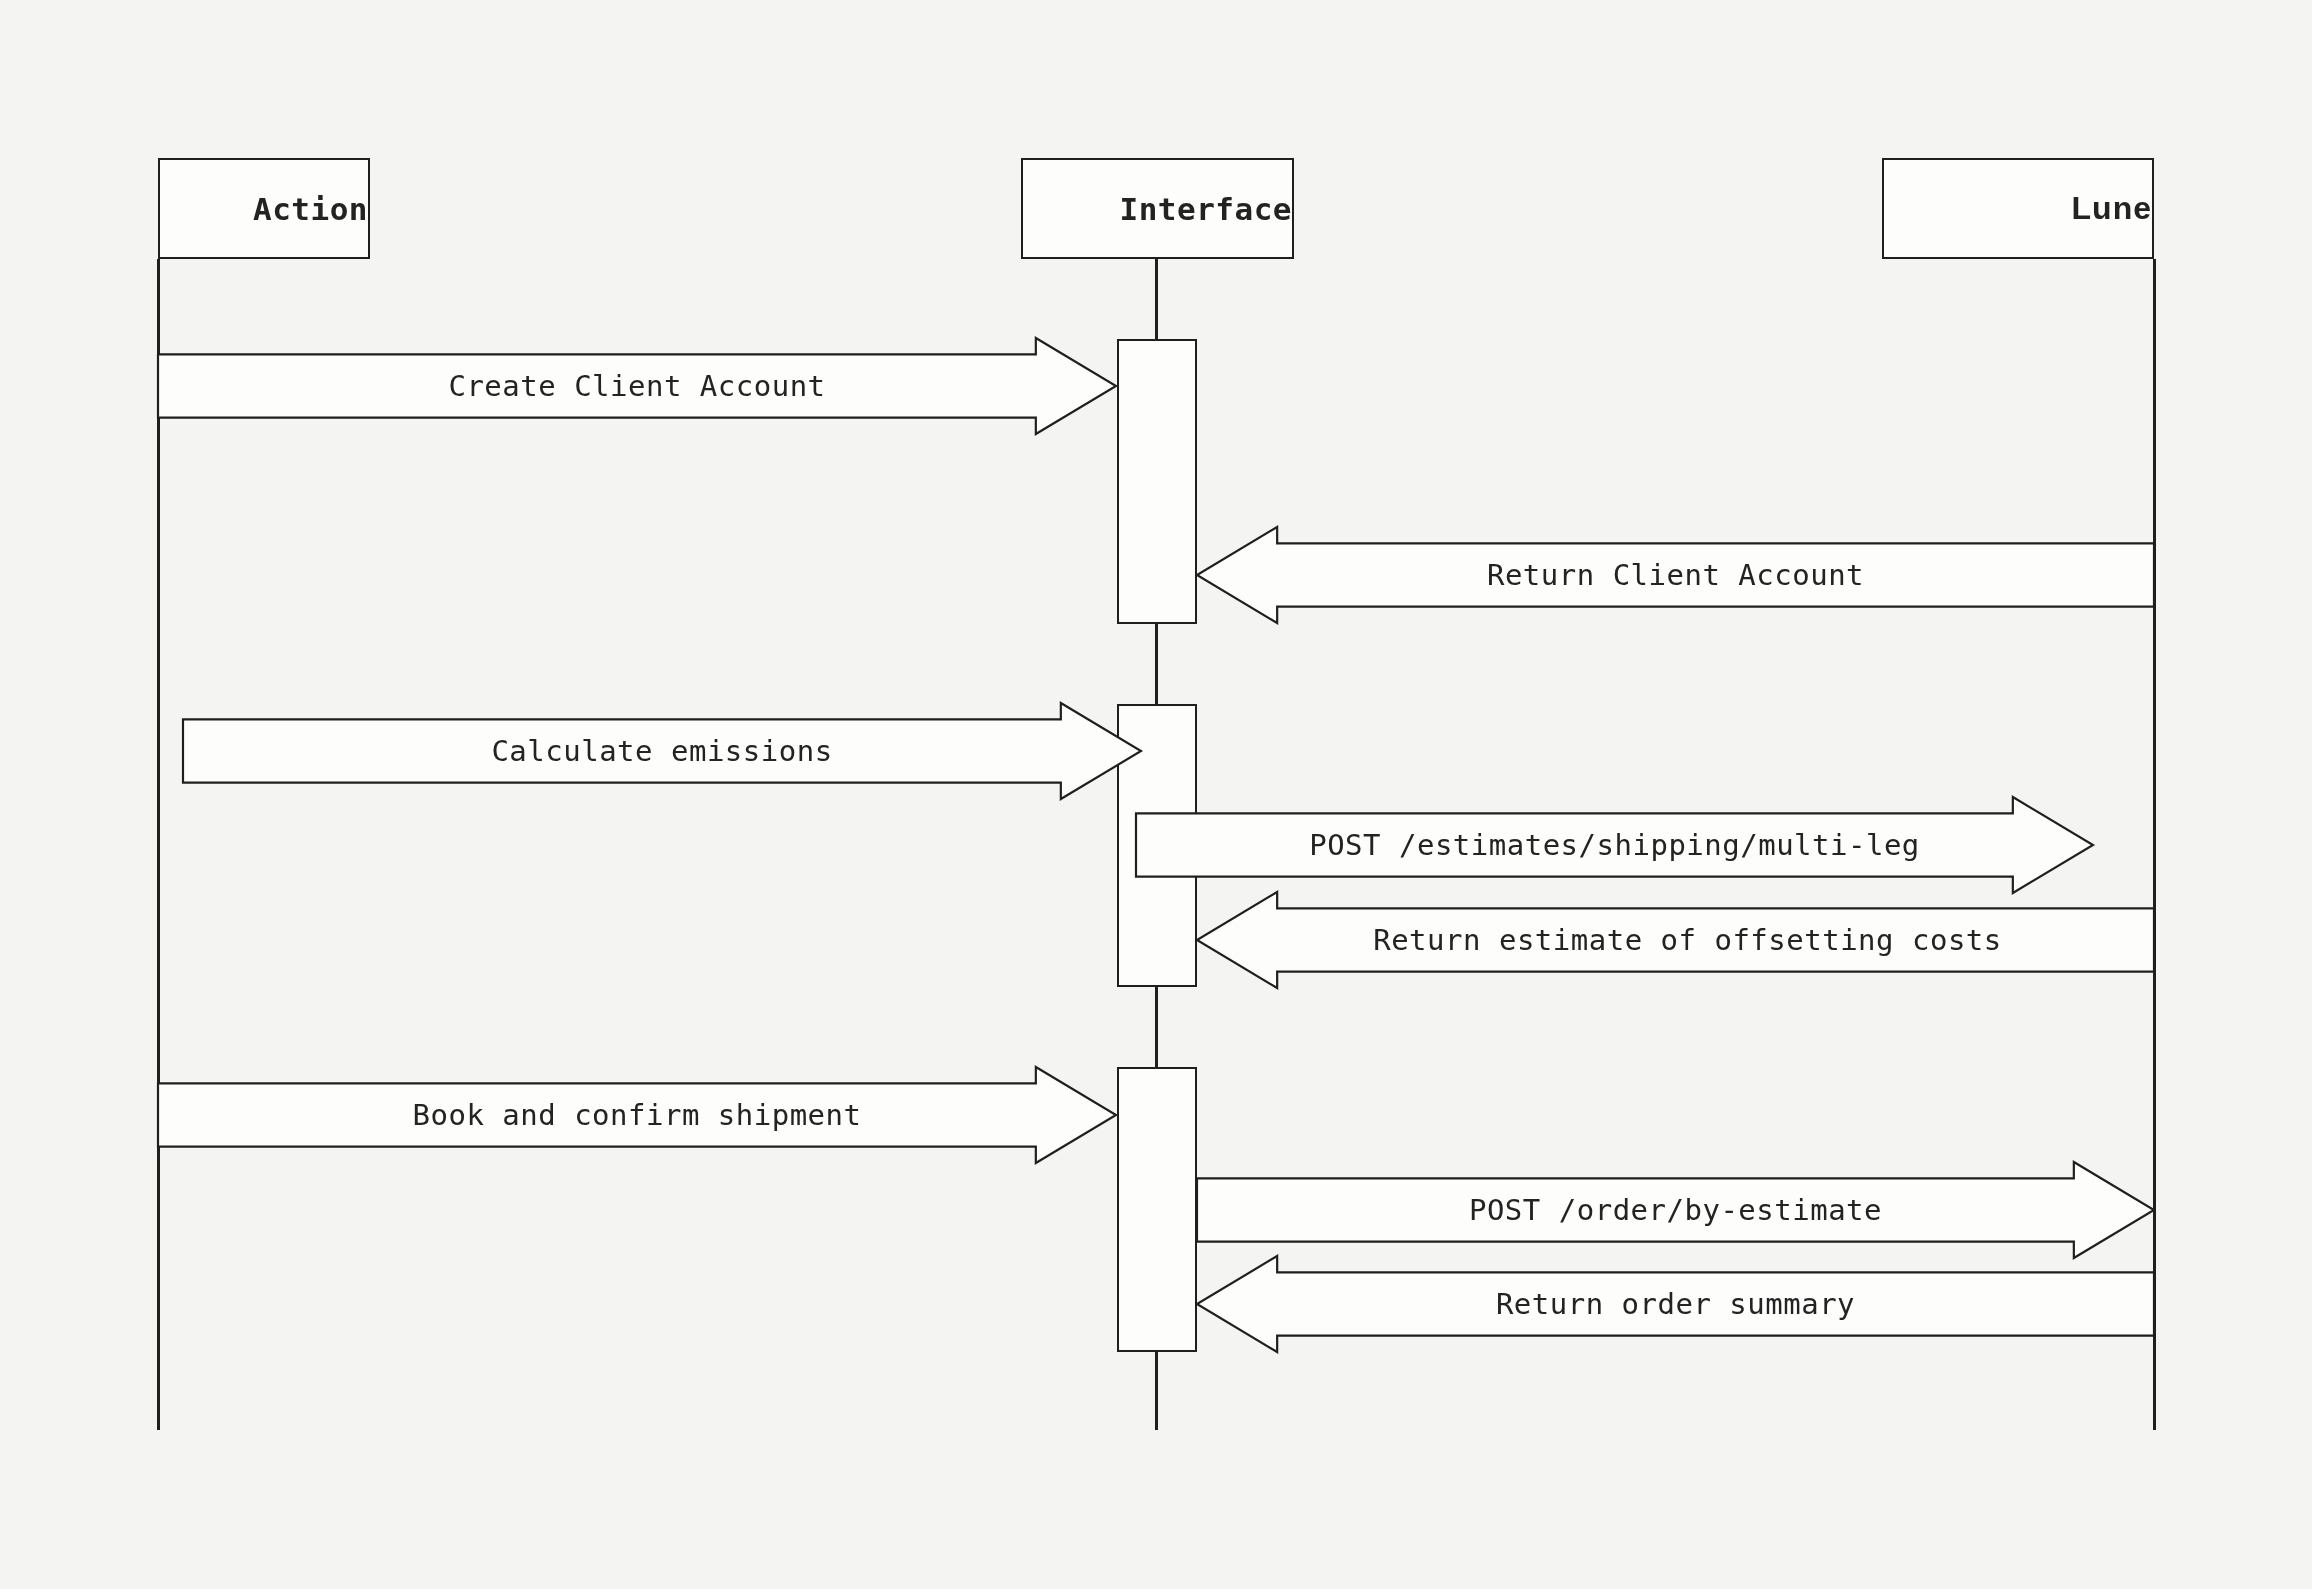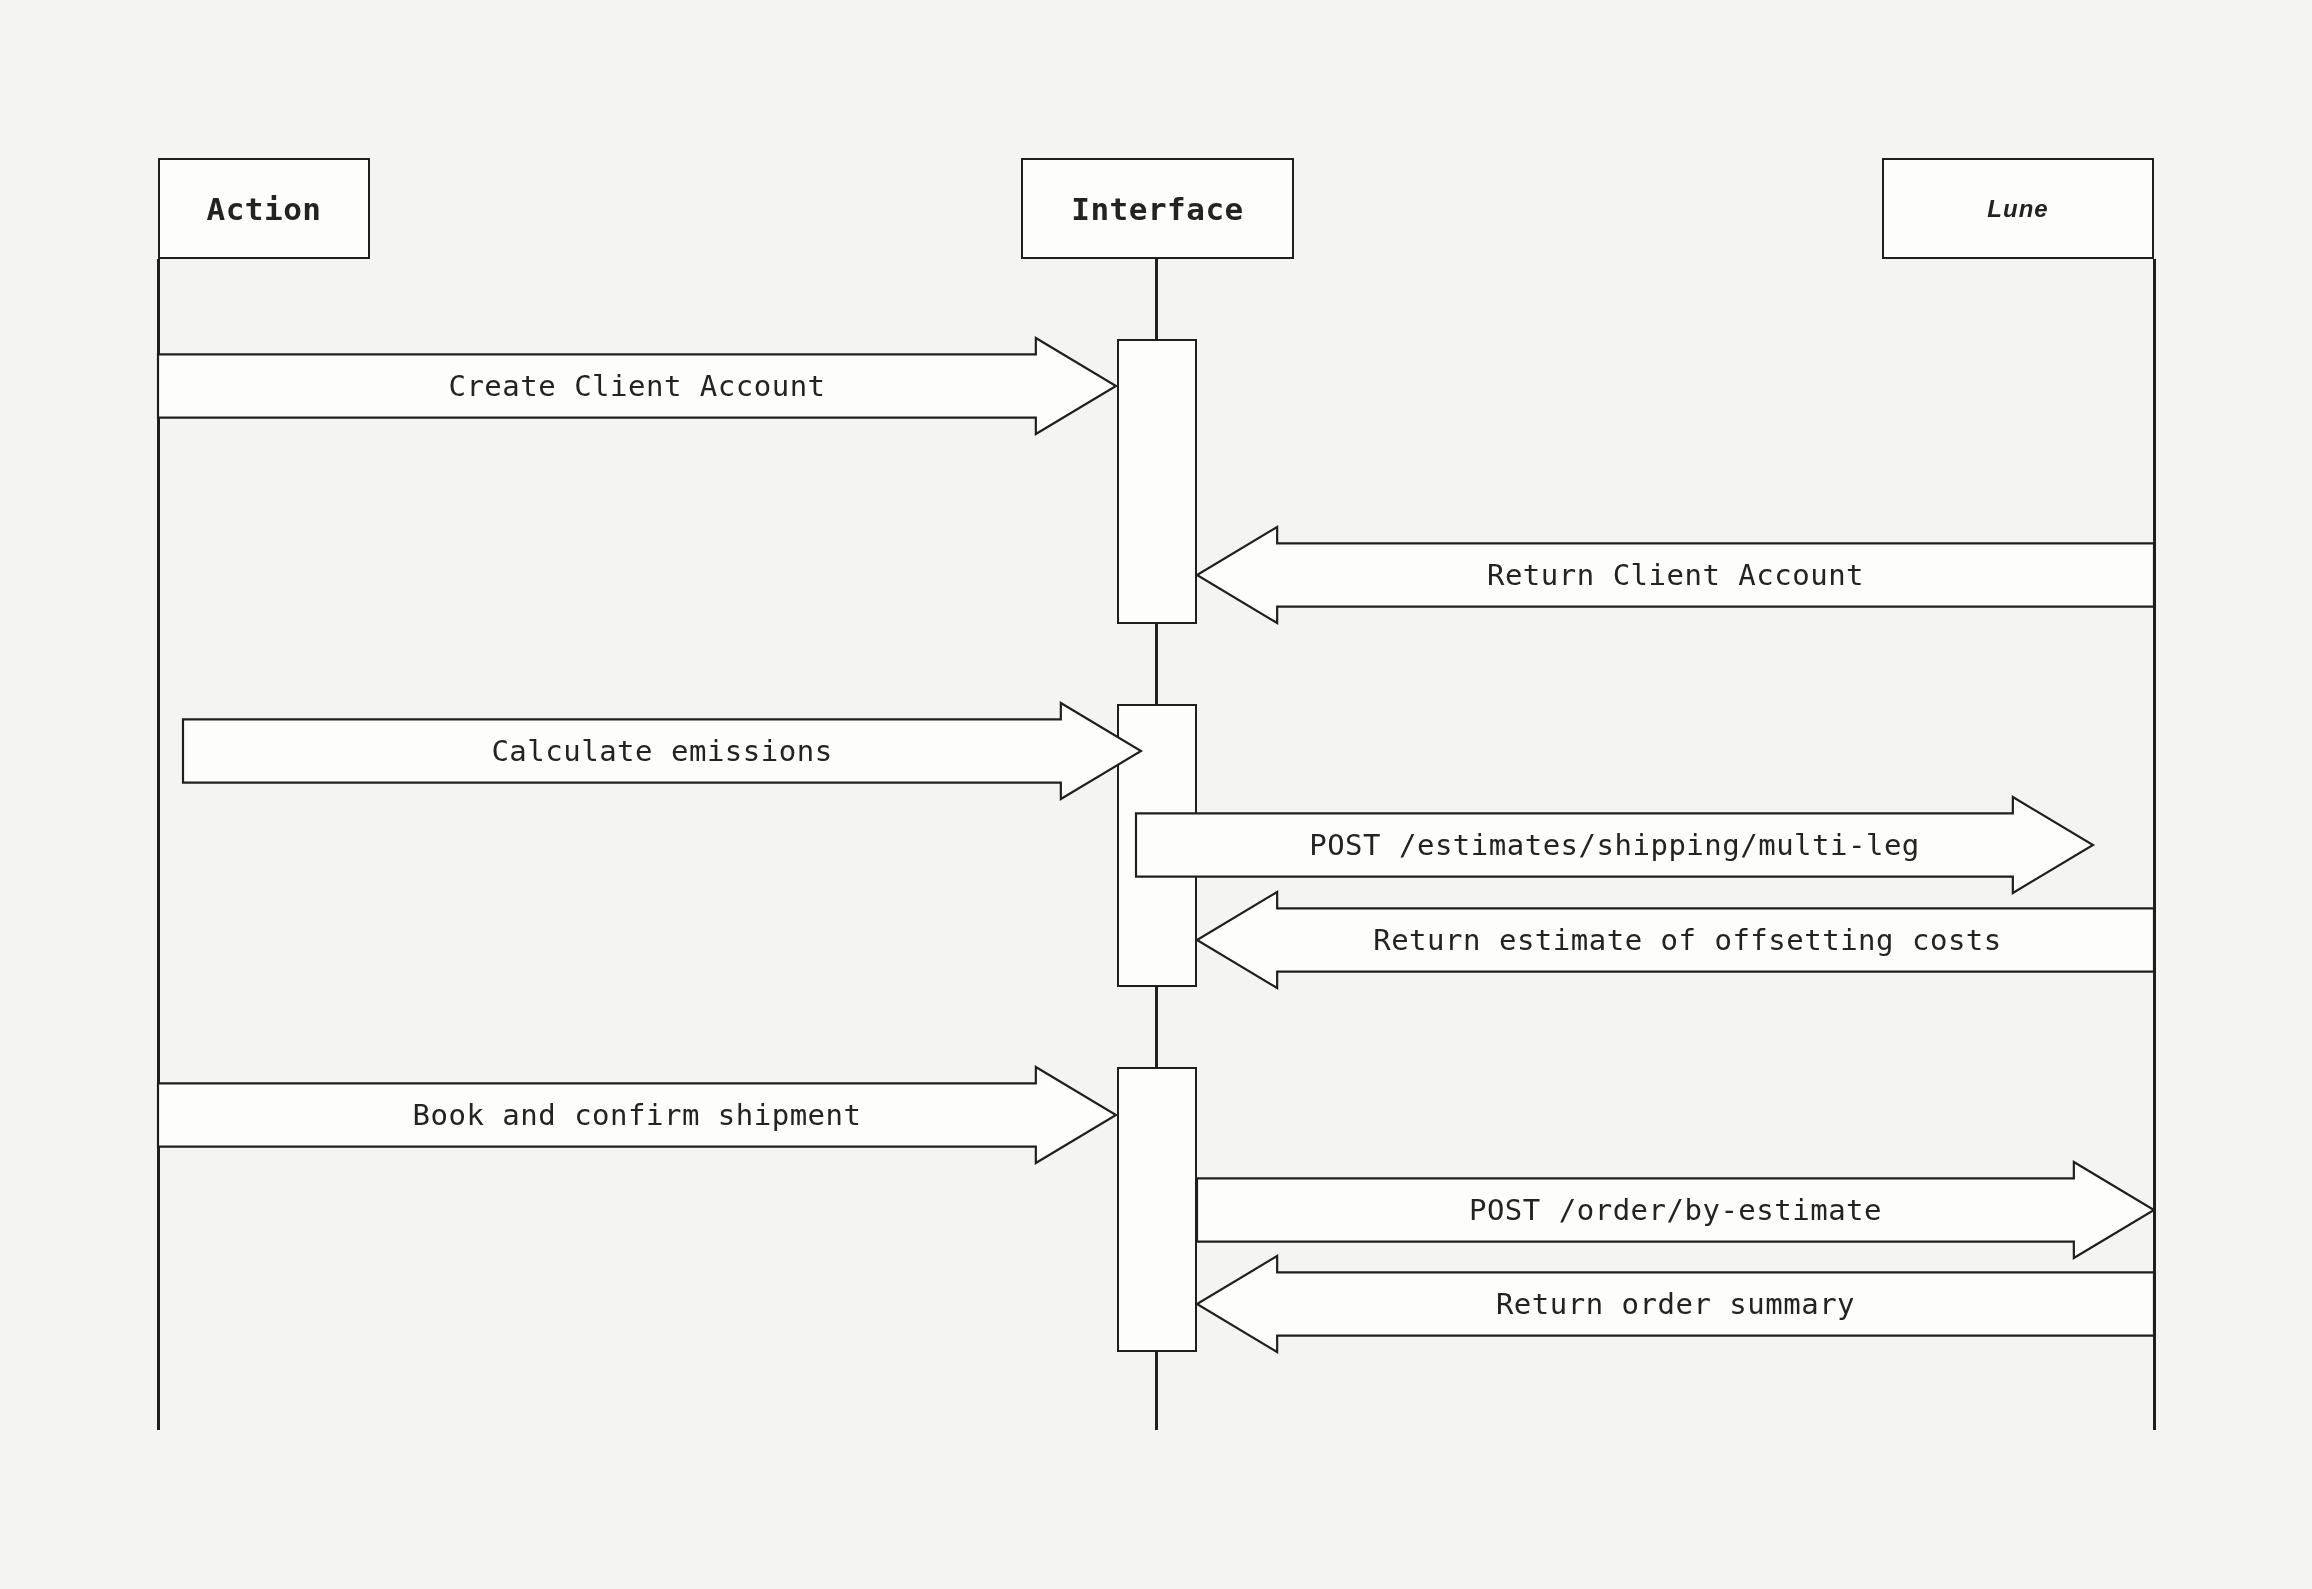--- a/index.html
+++ b/index.html
@@ -30,31 +30,30 @@
   }
   .actor{
     position:absolute;
     top:158px;
     height:101px;
     background:#fdfdfc;
     border:2.5px solid #1f1f1f;
     box-sizing:border-box;
     display:flex;
     align-items:center;
-    justify-content:center;
+    justify-content:flex-end;
     font-weight:bold;
     font-size:31px;
     letter-spacing:0.5px;
     z-index:5;
   }
   .actor.brand{
     font-family:"Liberation Sans","DejaVu Sans",sans-serif;
-    font-size:24px;
+    font-size:32px;
     letter-spacing:1px;
-    font-style:italic;
   }
   .arrow{
     position:absolute;
     height:96px;
     z-index:3;
   }
   .arrow svg{
     position:absolute;
     left:0; top:0;
     overflow:visible;

